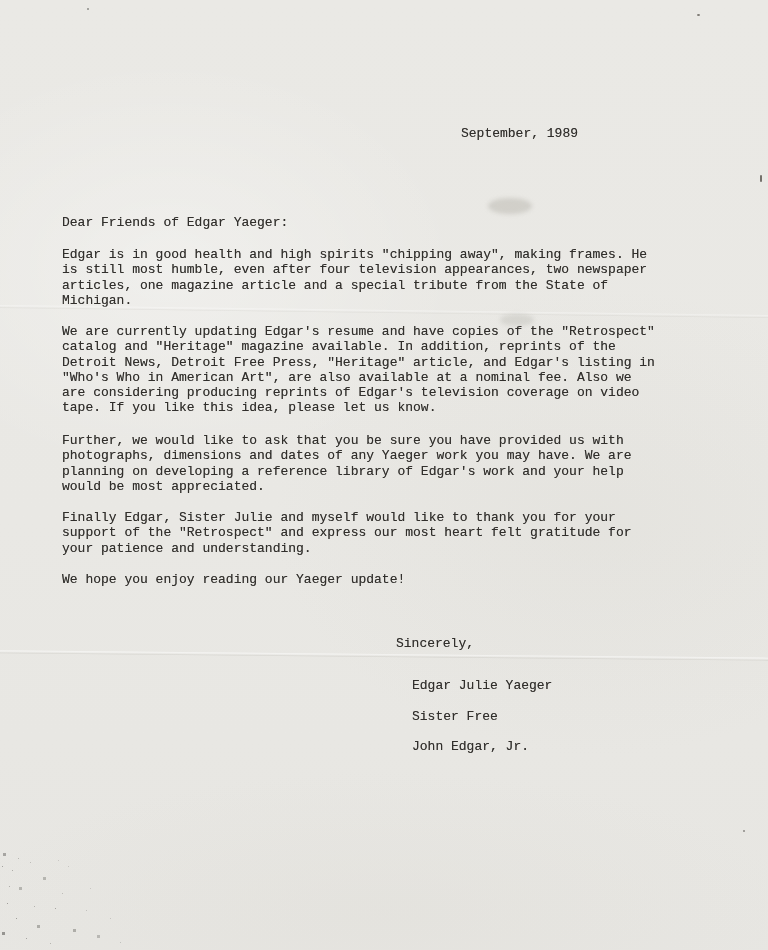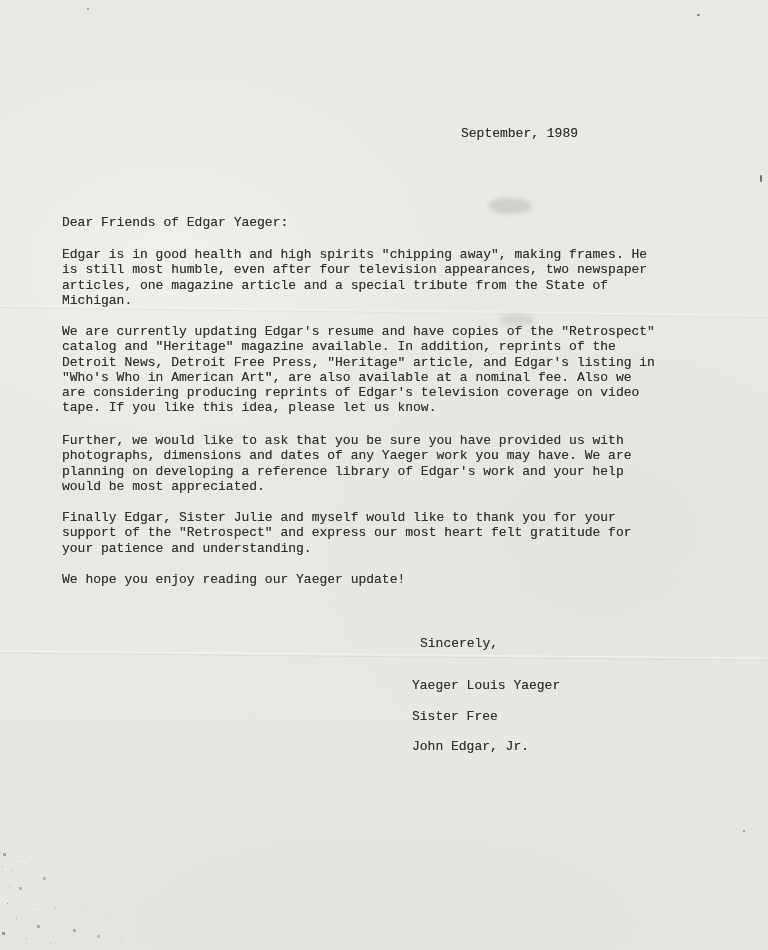--- a/index.html
+++ b/index.html
@@ -25,21 +25,21 @@
     text-shadow: 0 0 0.6px rgba(49,47,44,0.55);
   }
   .block { position: absolute; white-space: pre-line; }
   .date-line      { left: 461px; top: 126px; }
   .salutation     { left: 62px;  top: 215px; }
   .para-1         { left: 62px;  top: 247px; }
   .para-2         { left: 62px;  top: 324px; }
   .para-3         { left: 62px;  top: 433px; }
   .para-4         { left: 62px;  top: 510px; }
   .para-5         { left: 62px;  top: 572px; }
-  .closing        { left: 420px; top: 636px; }
+  .closing        { left: 396px; top: 636px; }
   .signatures     { left: 412px; top: 663px; }
 
   
   .crease {
     position: absolute;
     left: -8px;
     width: 790px;
     height: 3px;
     background: linear-gradient(180deg, rgba(255,255,255,0.85) 0%, rgba(255,255,255,0.35) 45%, rgba(168,166,158,0.38) 100%);
     pointer-events: none;
@@ -104,21 +104,21 @@
 planning on developing a reference library of Edgar's work and your help
 would be most appreciated.</div>
   <div class="block para-5">We hope you enjoy reading our Yaeger update!</div>
   <div class="block para-4">Finally Edgar, Sister Julie and myself would like to thank you for your
 support of the "Retrospect" and express our most heart felt gratitude for
 your patience and understanding.</div>
 
   <div class="block closing">Sincerely,</div>
 
   <div class="block signatures">
-    <div>Yaeger Louis Yaeger</div>
+    <div>Edgar Julie Yaeger</div>
     <div>Sister Free</div>
     <div>John Edgar, Jr.</div>
   </div>
 
   <div class="crease crease-upper"></div>
   <div class="crease crease-mid"></div>
 
   <div class="speck speck-a"></div>
   <div class="speck speck-b"></div>
   <div class="speck speck-c"></div>

